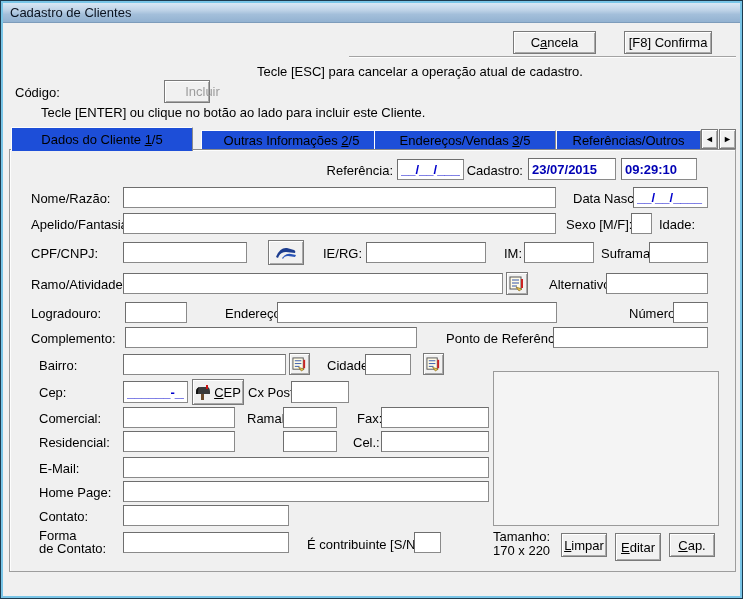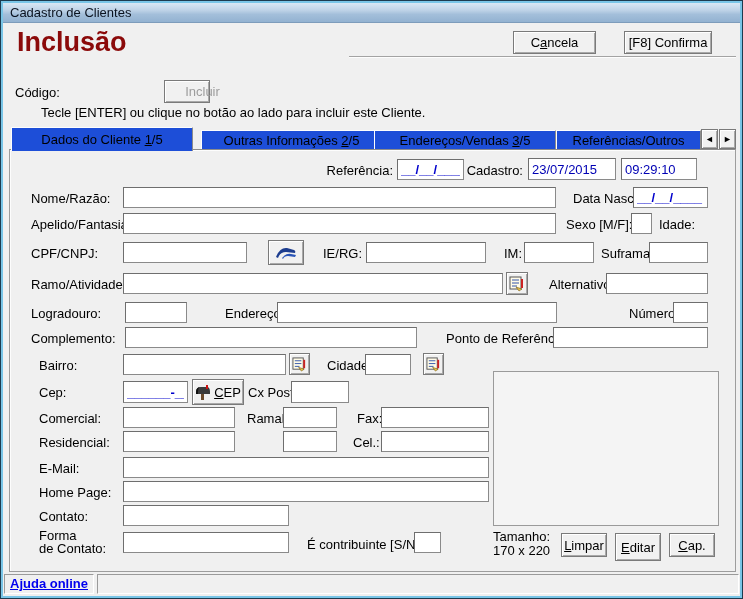--- a/index.html
+++ b/index.html
@@ -13,21 +13,21 @@
               background:linear-gradient(#d9e7f4 0%, #bcd1e6 40%, #a3bfda 60%, #93b2d1 100%);
               border-bottom:1px solid #7d9cbb; color:#0b1320; line-height:20px; padding-left:7px; }
 
   .lbl { position:absolute; color:#000; white-space:nowrap; }
   .r { text-align:right; }
 
   .tb { position:absolute; background:#fff; border:1px solid #8a8a8a;
         border-top-color:#6e6e6e; border-left-color:#6e6e6e;
         font-family:"Liberation Sans", sans-serif; font-size:13px; padding:1px 3px; color:#000; }
   .mask { color:#0000cc; font-weight:bold; letter-spacing:0; }
-  .vblue { color:#0000b4; font-weight:normal; }
+  .vblue { color:#0000b4; font-weight:bold; }
   .gray { color:#8a8a8a; font-weight:bold; }
 
   .btn { position:absolute; background:#f1f1f1; border:1px solid #7a7a7a;
          box-shadow: inset 1px 1px 0 #ffffff, inset -1px -1px 0 #a9a9a9;
          font-family:"Liberation Sans", sans-serif; font-size:13px; color:#000;
          display:flex; align-items:center; justify-content:center; cursor:default; white-space:nowrap; }
   .btn.disabled { color:#9d9d9d;padding-left:31px; }
   .u { text-decoration:underline; }
 
   .heading { position:absolute; left:16px; top:26px; font-size:27px; font-weight:bold; color:#8b0a0a; }
@@ -61,33 +61,33 @@
 </style>
 </head>
 <body>
 
 <div class="window">
 
   <div class="titlebar">
     <span>Cadastro de Clientes</span>
   </div>
 
-  <div class="heading">Inclusão</div>
 
   <button class="btn" style="left:512px; top:30px; width:83px; height:23px;">
     <span>C</span>
       <span class="u">a</span>
       <span>ncela</span>
   </button>
   <button class="btn" style="left:623px; top:30px; width:88px; height:23px;">
     <span>[F8]   Confirma</span>
   </button>
 
   <div class="etch" style="left:348px; top:55px; width:387px;"></div>
 
+  <div class="lbl" style="left:256px; top:63px;">Tecle [ESC] para cancelar a operação atual de cadastro.</div>
 
   <div class="lbl" style="left:14px; top:84px;">Código:</div>
   <button class="btn disabled" style="left:163px; top:79px; width:46px; height:23px;">
     <span>Incluir</span>
   </button>
   <div class="lbl" style="left:40px; top:104px;">Tecle [ENTER] ou clique no botão ao lado para incluir este Cliente.</div>
 
   <div class="tabstrip">
     <div class="tab active" style="left:2px; width:182px;">
       <span>Dados do Cliente </span><span class="u">1</span><span>/5</span>
@@ -241,20 +241,14 @@
   <button class="btn" style="left:560px; top:532px; width:46px; height:24px;">
     <span><span class="u">L</span><span>impar</span></span>
   </button>
   <button class="btn" style="left:614px; top:532px; width:46px; height:28px;">
     <span><span class="u">E</span><span>ditar</span></span>
   </button>
   <button class="btn" style="left:668px; top:532px; width:46px; height:24px;">
     <span><span class="u">C</span><span>ap.</span></span>
   </button>
 
-  <div class="statusbar">
-    <div class="spanel" style="left:0; width:90px; text-align:center; line-height:18px;">
-      <span class="link">Ajuda online</span>
-    </div>
-    <div class="spanel" style="left:93px; right:0;"></div>
-  </div>
 
 </div>
 
 </body></html>

